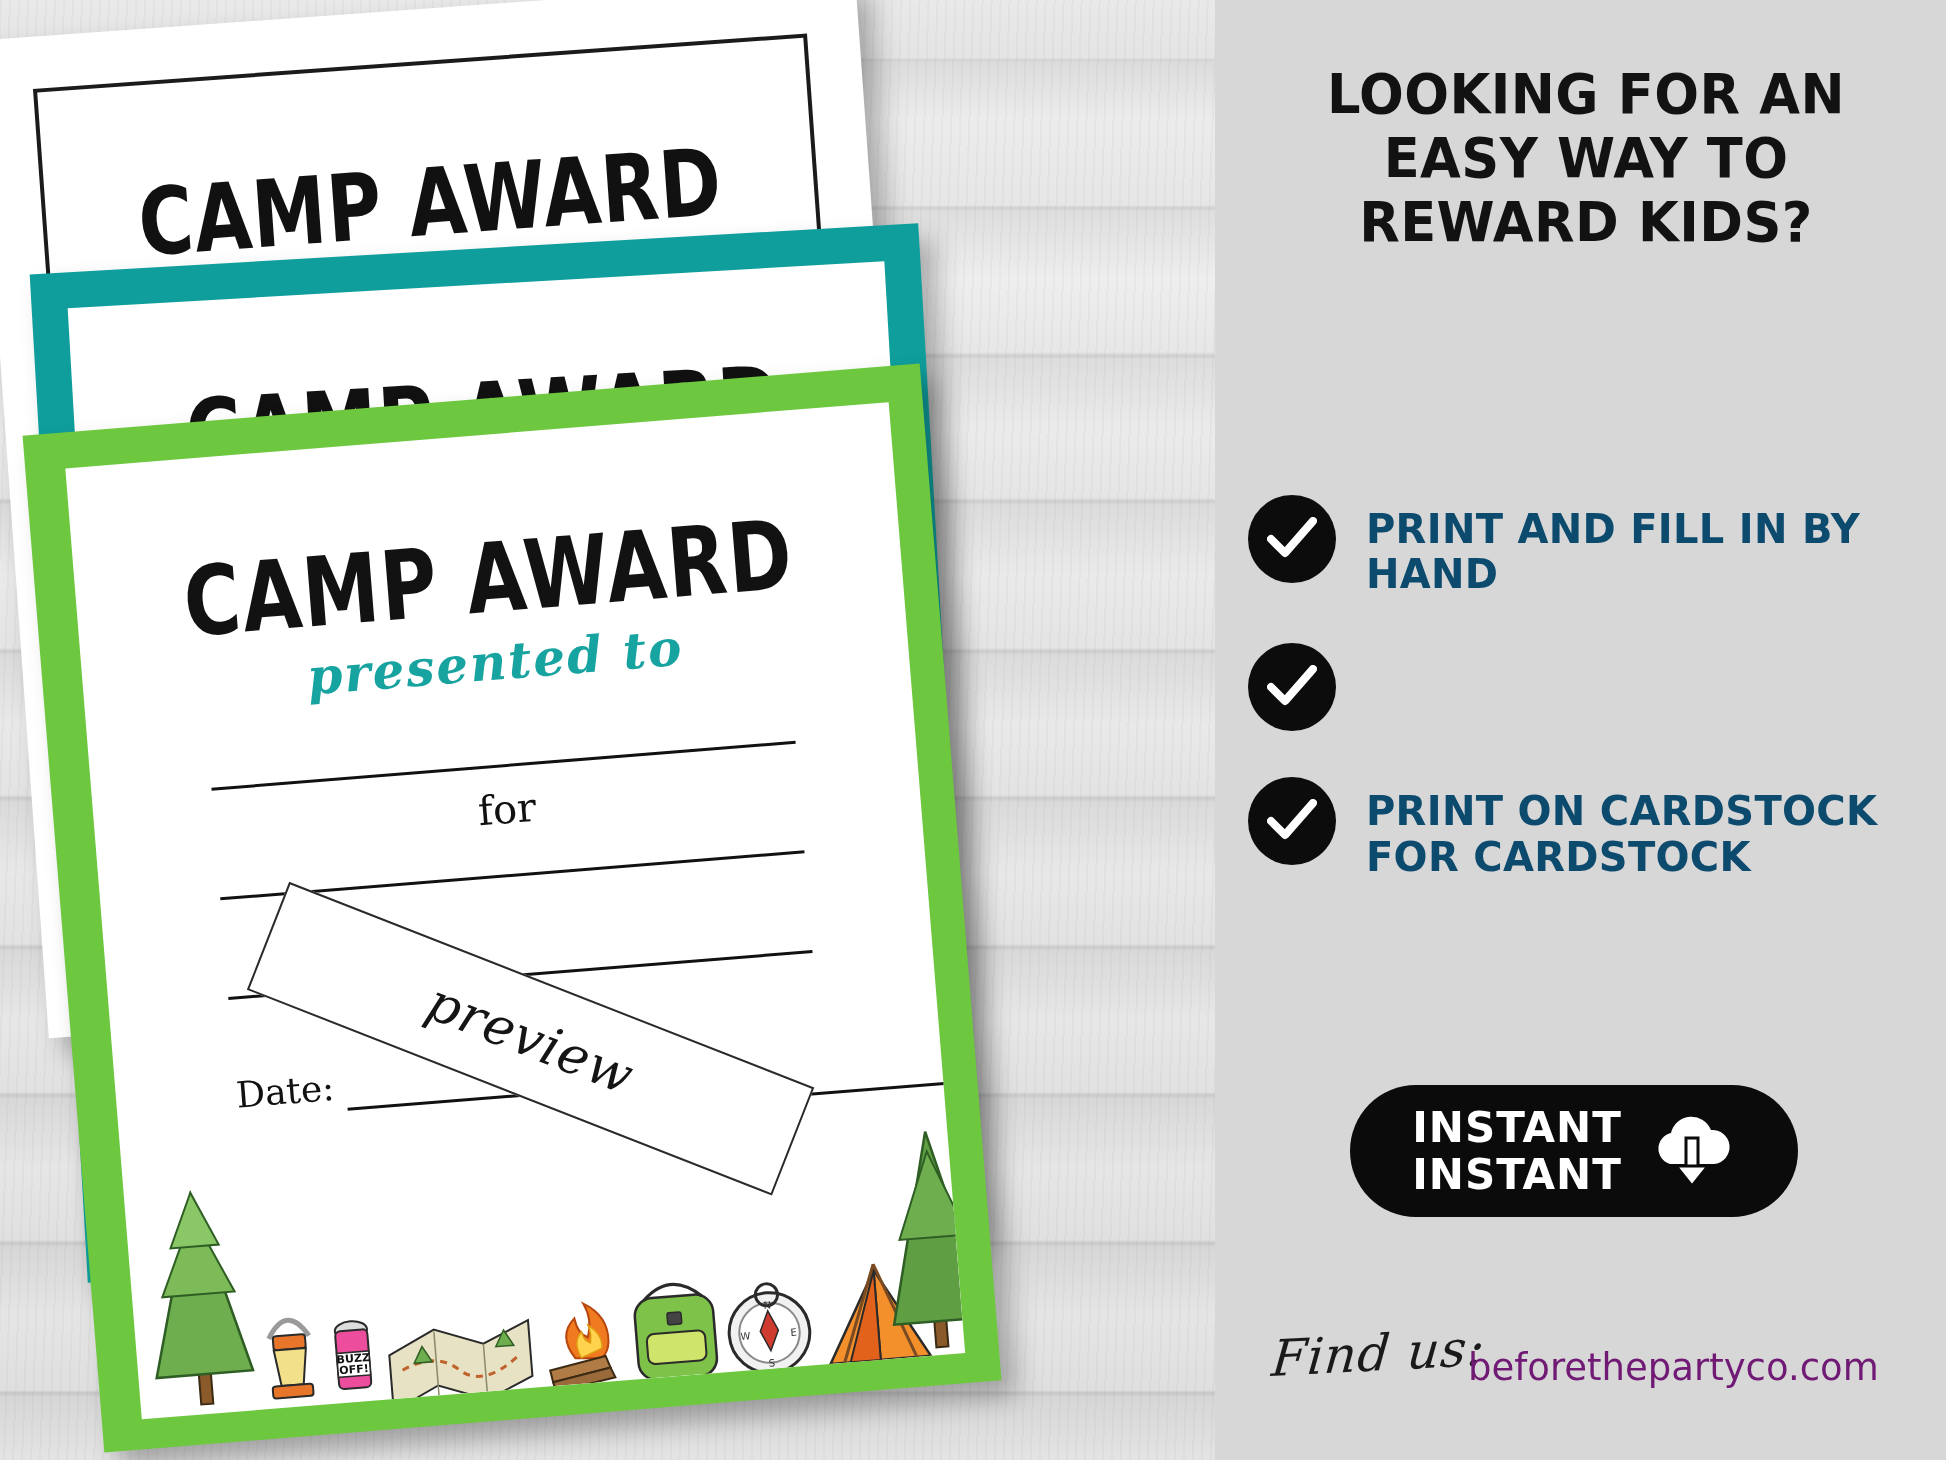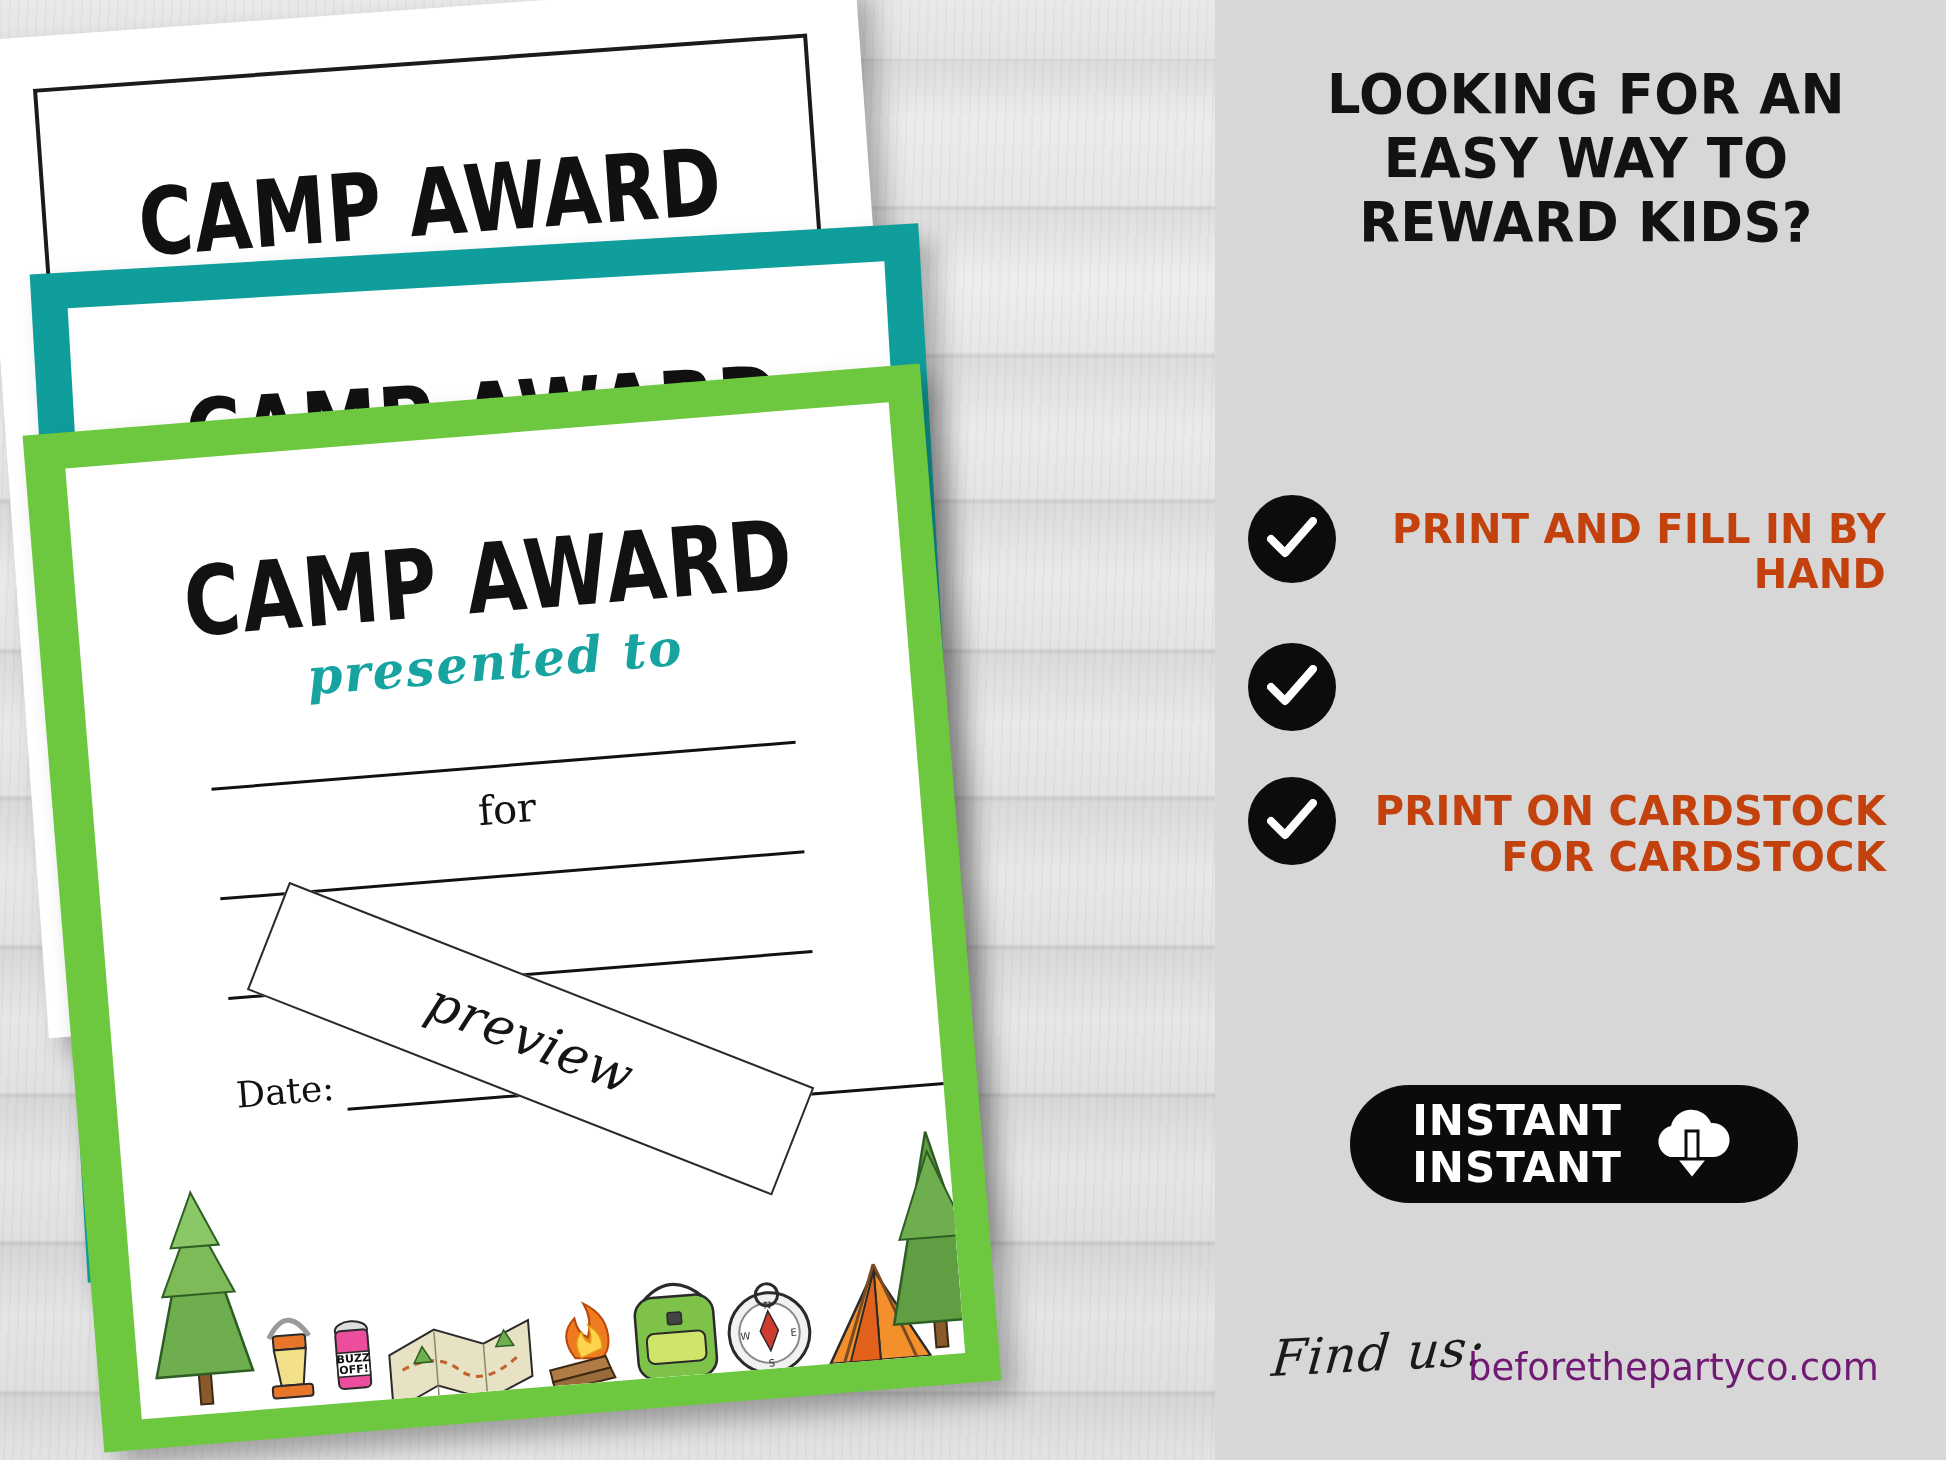--- a/index.html
+++ b/index.html
@@ -138,26 +138,26 @@
 
   .bullets{position:absolute;left:1248px;top:495px;width:680px;}
   .bullet{display:flex;align-items:flex-start;margin-bottom:46px;}
   .chk{
     flex:0 0 auto;width:88px;height:88px;border-radius:50%;
     background:#0c0c0c;margin-right:30px;position:relative;
   }
   .chk svg{position:absolute;left:19px;top:22px;}
   .blabel{
     font-family:"DejaVu Sans", sans-serif;font-weight:700;
-    font-size:40px;line-height:1.13;color:#c2410c;letter-spacing:.3px;
-    padding-top:12px;max-width:520px;text-align:right;
+    font-size:40px;line-height:1.13;color:#0c4a6e;letter-spacing:.3px;
+    padding-top:12px;max-width:520px;
   }
 
   .idbtn{
-    position:absolute;left:1350px;top:1085px;width:448px;height:118px;
+    position:absolute;left:1350px;top:1085px;width:448px;height:132px;
     background:#0b0b0b;border-radius:66px;
     display:flex;align-items:center;justify-content:center;
   }
   .idtext{
     color:#fff;font-family:"DejaVu Sans", sans-serif;font-weight:700;
     font-size:42px;line-height:1.12;letter-spacing:1px;text-align:left;
     margin-right:26px;
   }
   .idtext div{white-space:nowrap;}
   .cloudicon{flex:0 0 auto;}

